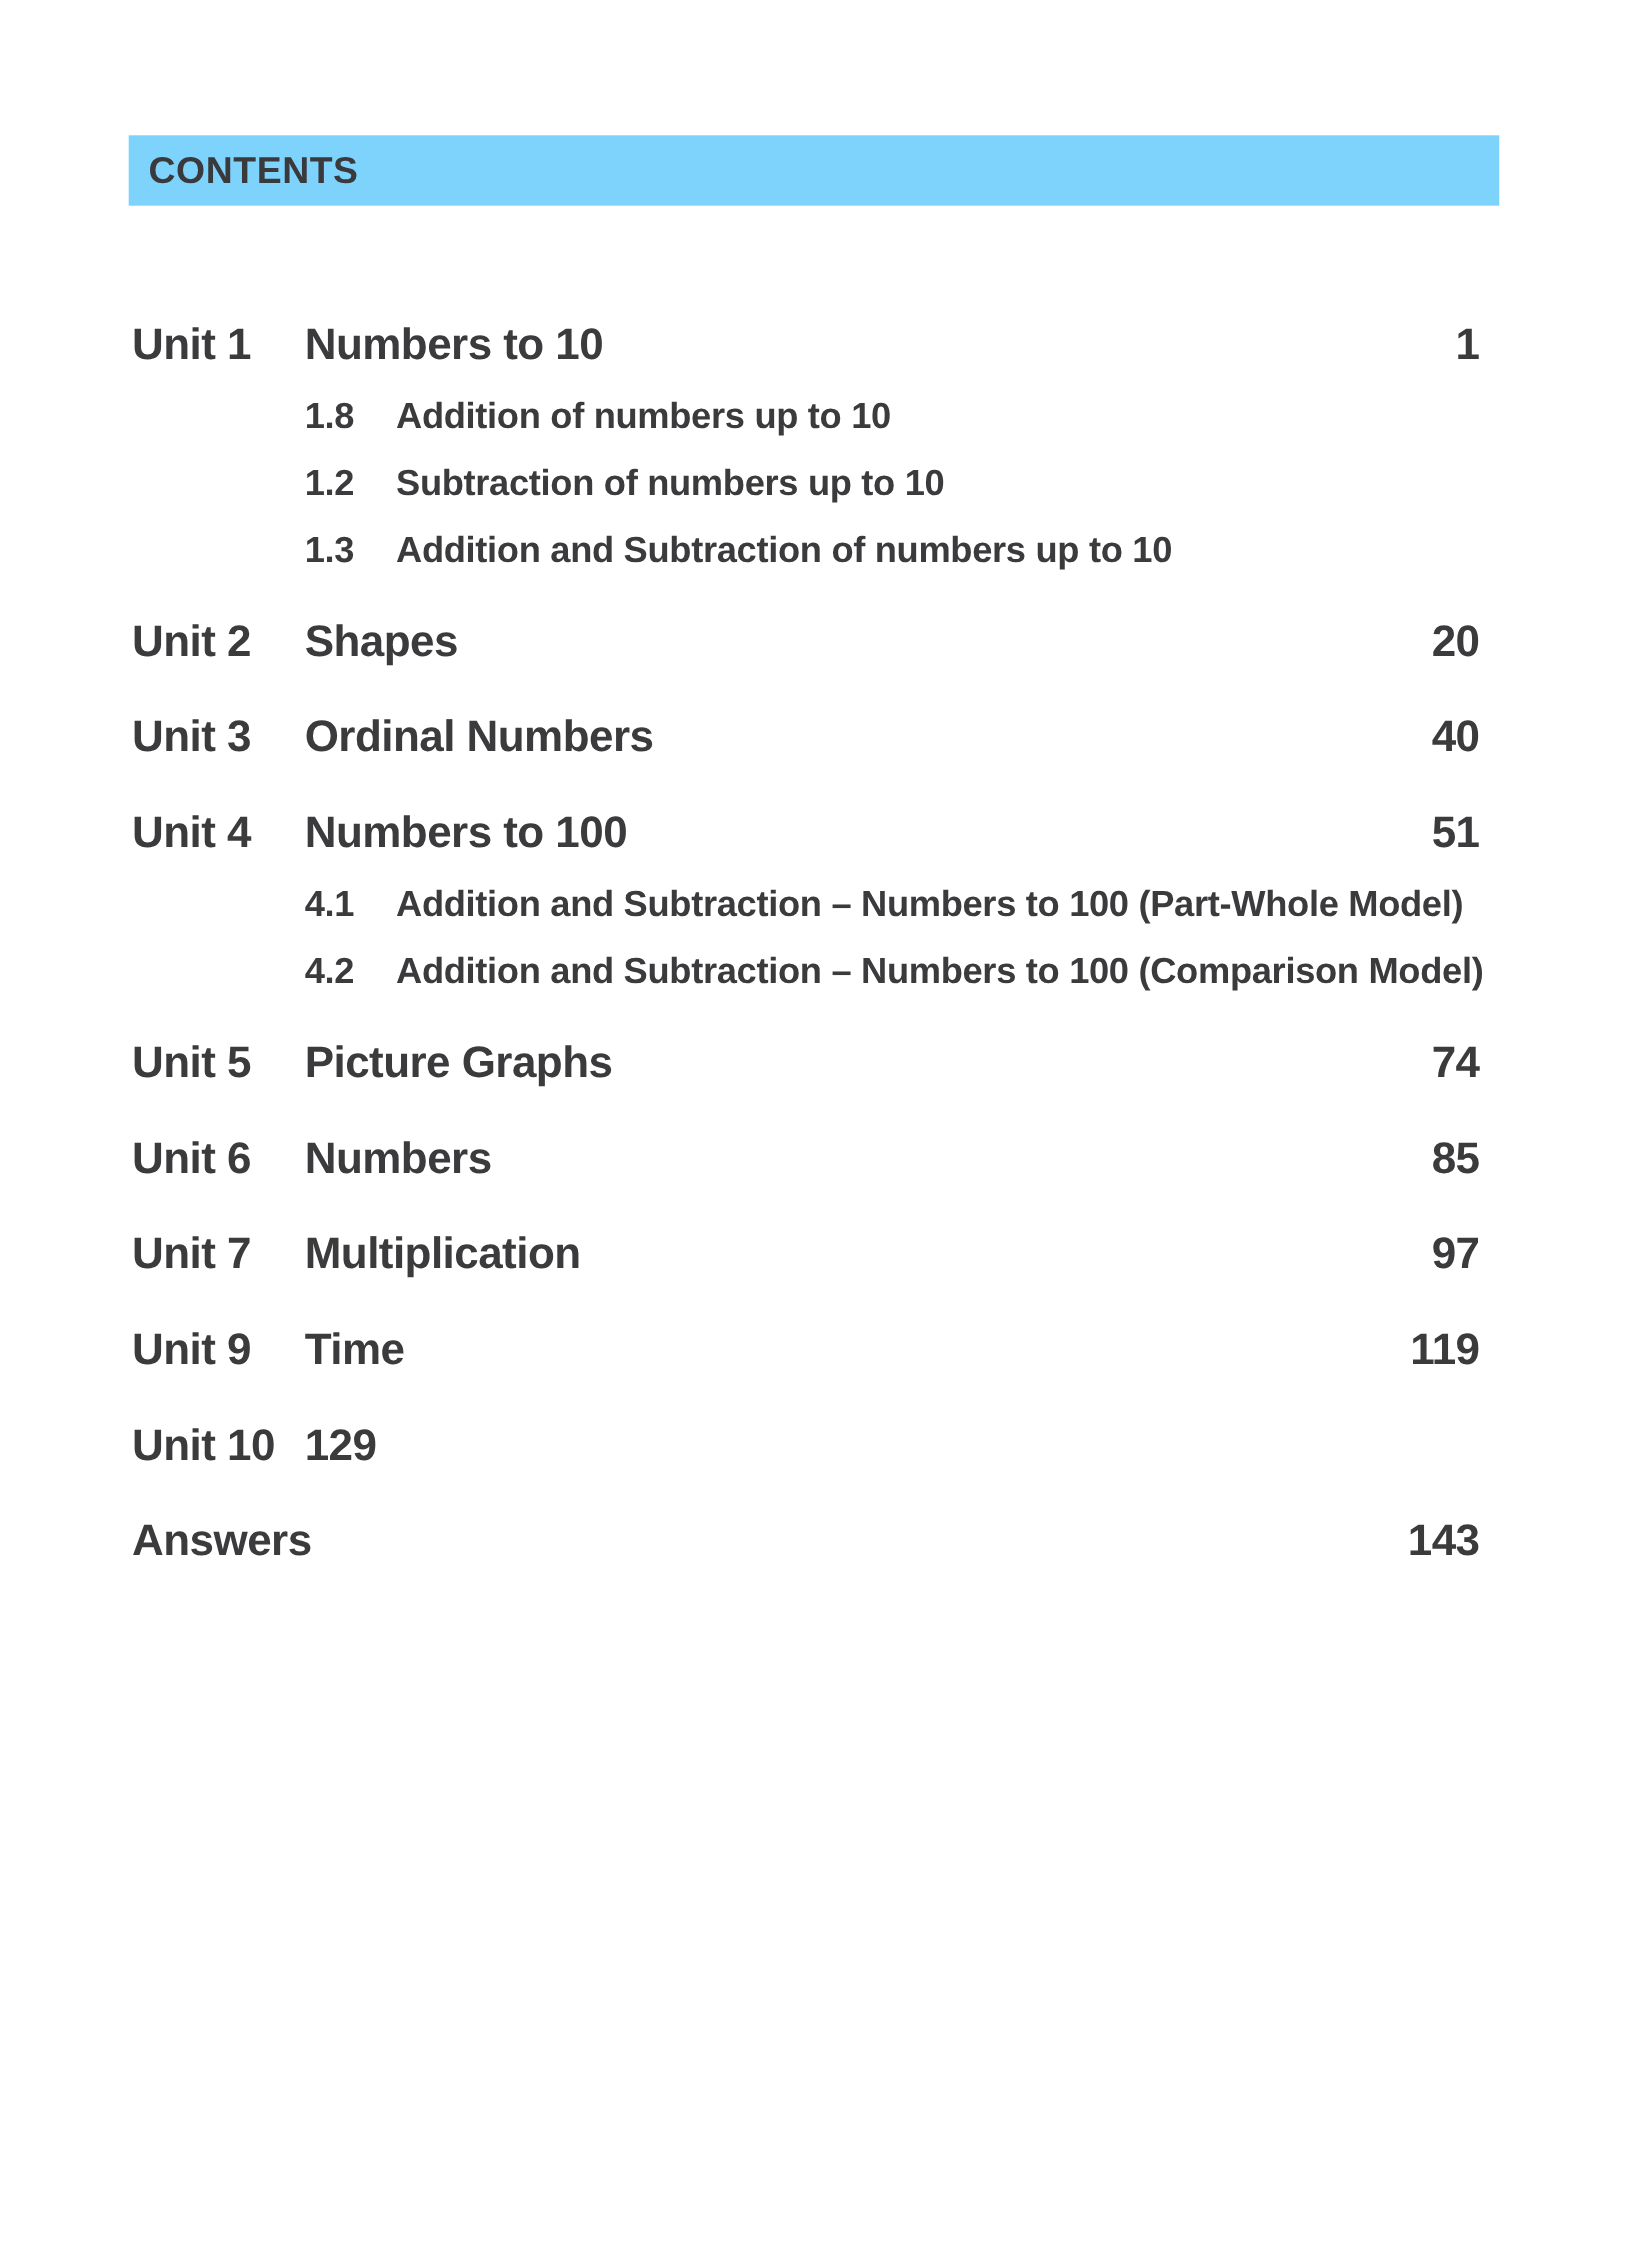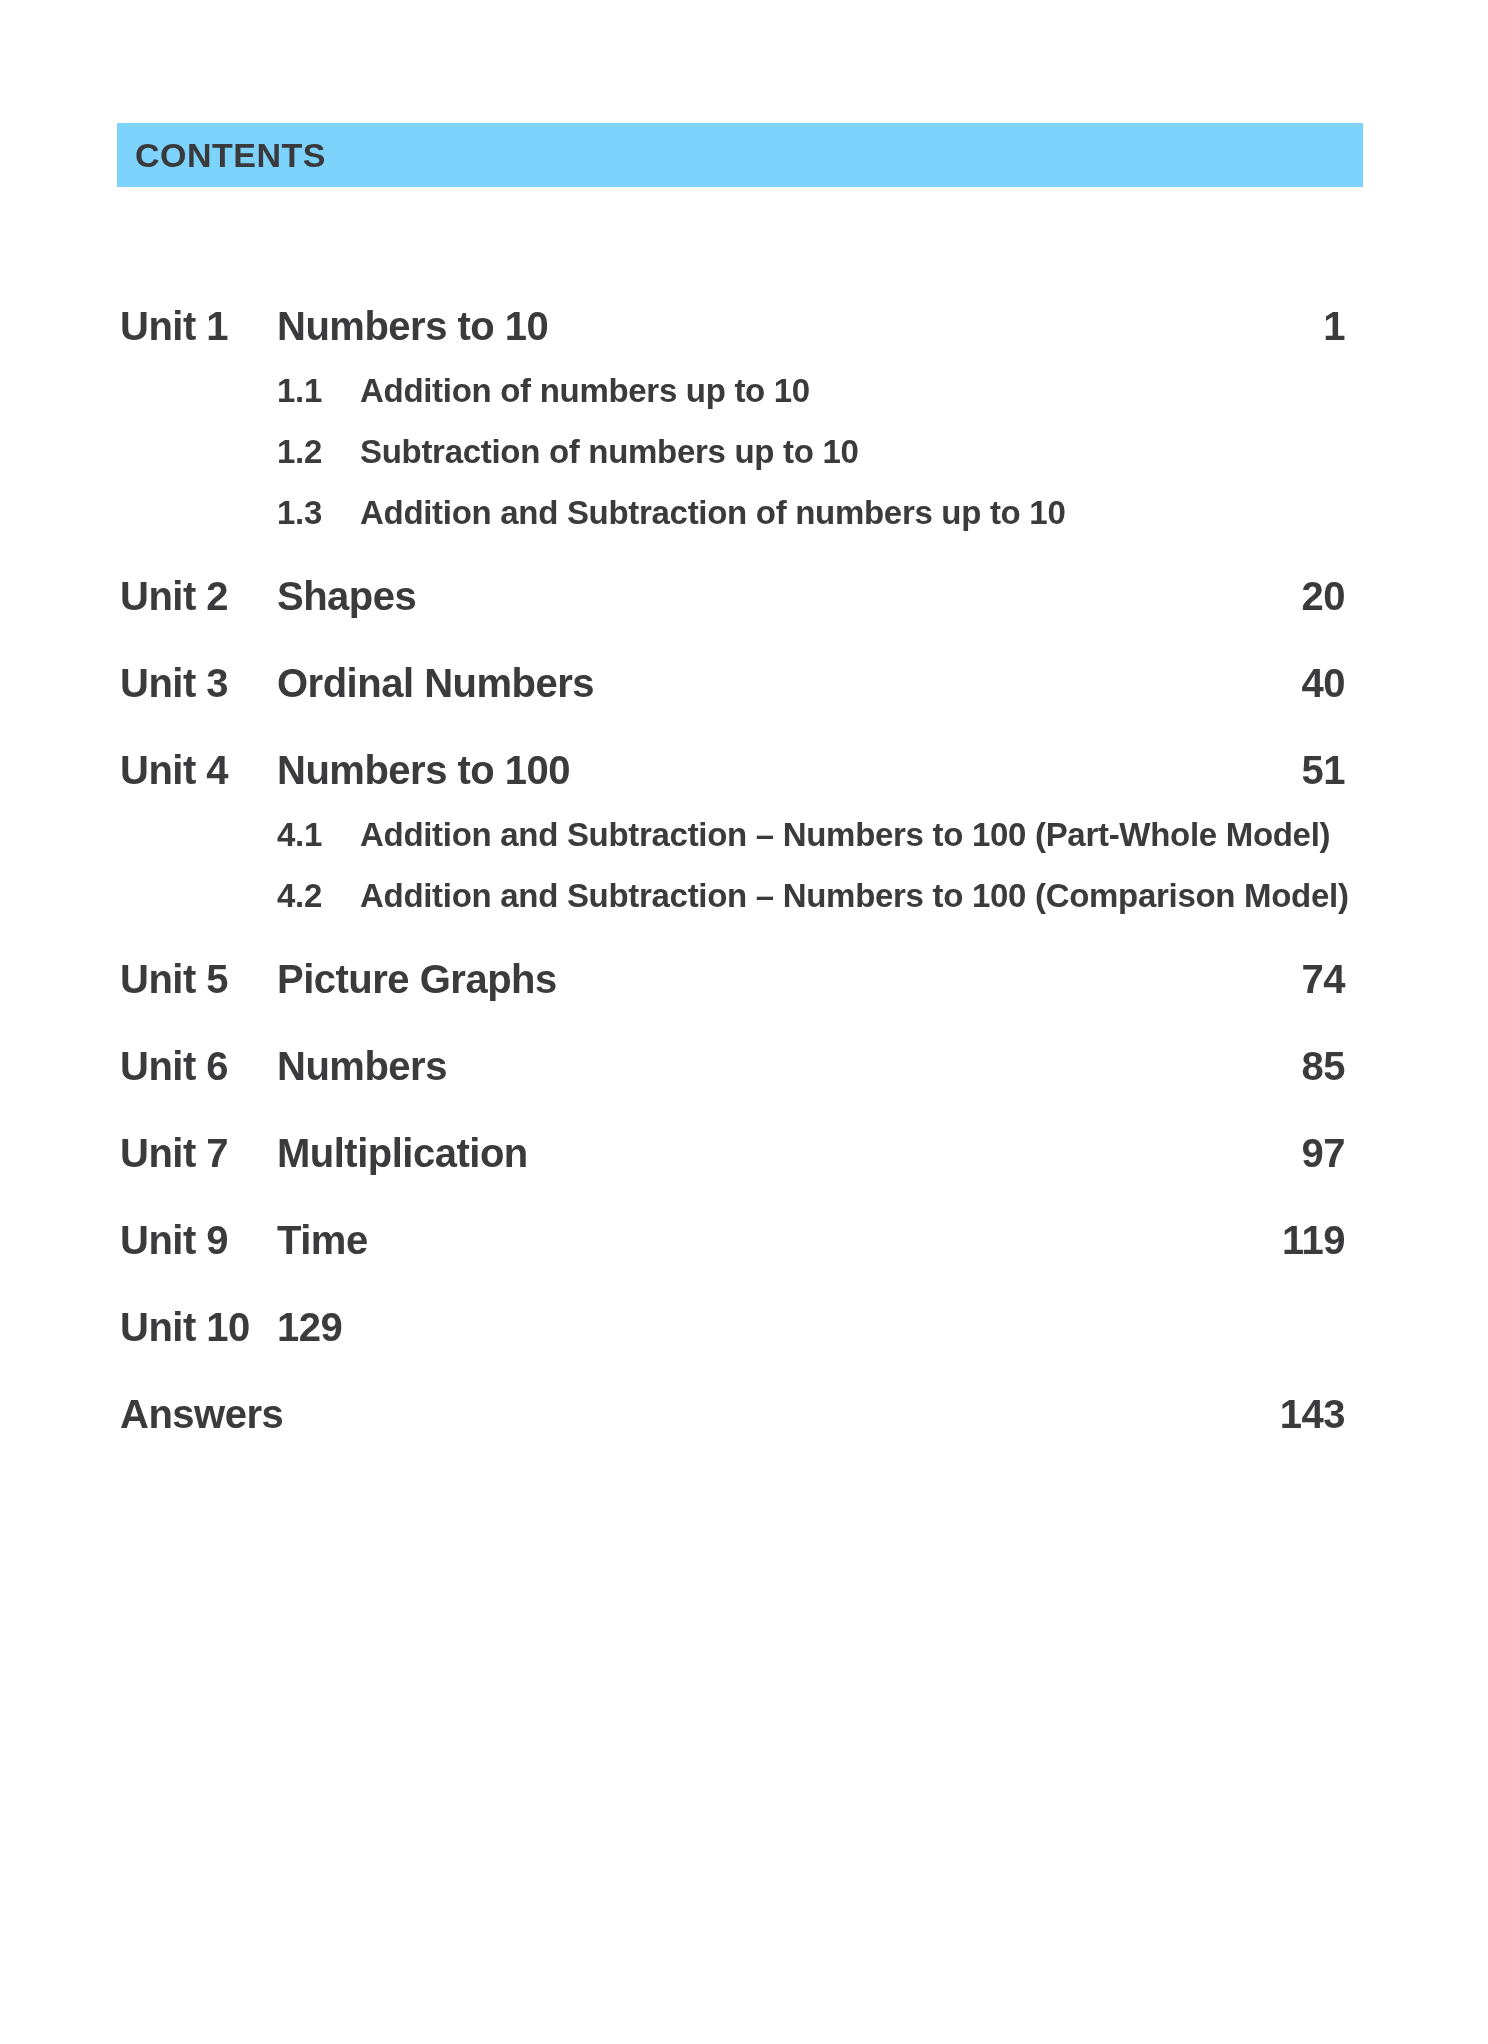--- a/index.html
+++ b/index.html
@@ -29,21 +29,21 @@
     padding-left: 18px;
   }
   .header-bar span {
     font-size: 34px;
     font-weight: 700;
     color: #3a3a3c;
     letter-spacing: 0.5px;
   }
   .toc {
     position: absolute;
-    top: 304px;
+    top: 291px;
     left: 0;
     right: 0;
   }
   .row {
     display: flex;
     align-items: baseline;
     padding-left: 120px;
     padding-right: 143px;
     font-weight: 700;
     color: #3b3b3d;
@@ -80,21 +80,21 @@
     <span>CONTENTS</span>
   </div>
   <div class="toc" id="toc">
   <div class="row unit-row">
     <span class="label">Unit 1</span>
     <span class="title">Numbers to 10</span>
     <span class="pagenum">1</span>
   </div>
 
   <div class="row sub-row">
-    <span class="subnum">1.1</span>
+    <span class="subnum">1.8</span>
     <span class="subtitle">Addition of numbers up to 10</span>
   </div>
 
   <div class="row sub-row">
     <span class="subnum">1.2</span>
     <span class="subtitle">Subtraction of numbers up to 10</span>
   </div>
 
   <div class="row sub-row">
     <span class="subnum">1.3</span>

